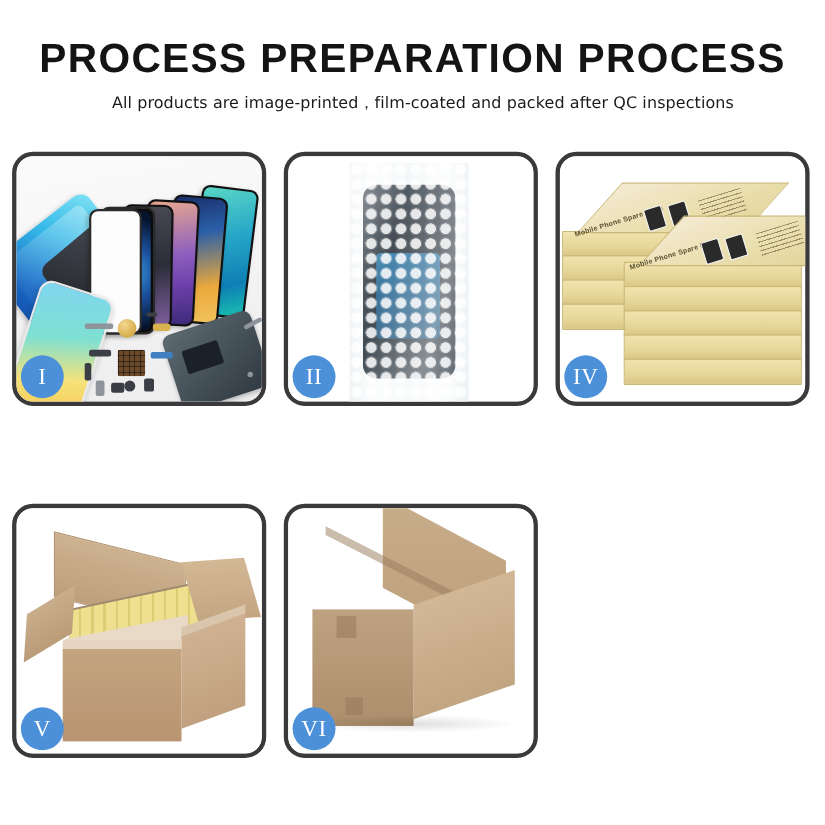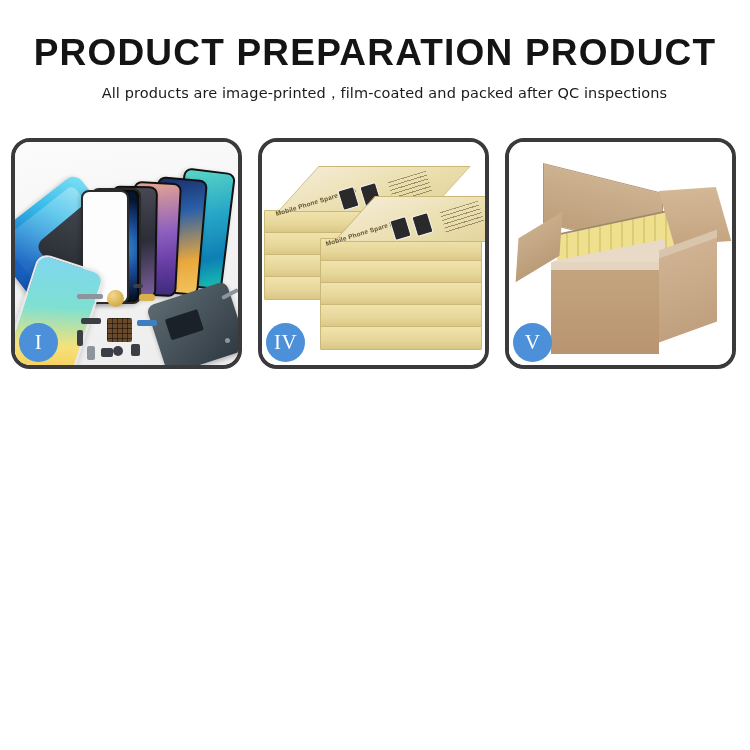--- a/index.html
+++ b/index.html
@@ -490,21 +490,21 @@
     position: absolute;
     left: 18px; top: 188px;
     width: 190px; height: 16px;
     background: radial-gradient(ellipse at center, rgba(0,0,0,0.13), transparent 70%);
   }
 </style>
 </head>
 <body>
 
 <div id="header">
-  <div id="page-title">PRODUCT PREPARATION PRODUCT</div>
+  <div id="page-title">PROCESS PREPARATION PROCESS</div>
   <div id="page-subtitle">All products are image-printed，film-coated and packed after QC inspections</div>
 </div>
 
 <div id="panel-grid">
 
   <div class="panel">
     <div class="panel-scene">
       <div class="p1-bg"></div>
       <div class="p1-tilted"></div>
       <div class="p1-phone-back"></div>
@@ -532,20 +532,30 @@
       <div class="part" style="left:98px; top:204px; width:10px; height:10px; border-radius:50%;"></div>
       <div class="part" style="left:116px; top:202px; width:9px; height:12px;"></div>
       <div class="part lt" style="left:72px; top:204px; width:8px; height:14px; border-radius:2px;"></div>
       <div class="part" style="left:86px; top:206px; width:12px; height:9px;"></div>
       <div class="part lt" style="left:206px; top:150px; width:18px; height:4px; transform:rotate(-28deg);"></div>
       <div class="part lt" style="left:210px; top:196px; width:5px; height:5px; border-radius:50%;"></div>
     </div>
     <div class="badge">I</div>
   </div>
 
+  <div class="panel">
+    <div class="panel-scene">
+      <div class="p2-bg"></div>
+      <div class="p2-sleeve"></div>
+      <div class="p2-phone"></div>
+      <div class="p2-bubbles"></div>
+      <div class="p2-sheen"></div>
+    </div>
+    <div class="badge">II</div>
+  </div>
 
 
   <div class="panel">
     <div class="panel-scene">
       <div class="p4-bg"></div>
       <div class="stack">
 
         <div class="kbox" style="left:2px; top:68px;"></div>
         <div class="kbox" style="left:2px; top:90px;"></div>
         <div class="kbox" style="left:2px; top:112px;"></div>
@@ -583,14 +593,27 @@
       <div class="c5-flap-right"></div>
       <div class="c5-flap-front"></div>
       <div class="c5-rim-side"></div>
       <div class="c5-rim-front"></div>
       <div class="c5-side"></div>
       <div class="c5-front"></div>
     </div>
     <div class="badge">V</div>
   </div>
 
+  <div class="panel">
+    <div class="panel-scene">
+      <div class="p6-bg"></div>
+      <div class="c6-top2"></div>
+      <div class="c6-seam"></div>
+      <div class="c6-side"></div>
+      <div class="c6-front"></div>
+      <div class="c6-tab-a"></div>
+      <div class="c6-tab-b"></div>
+      <div class="c6-shadow"></div>
+    </div>
+    <div class="badge">VI</div>
+  </div>
 
 </div>
 
 </body></html>

